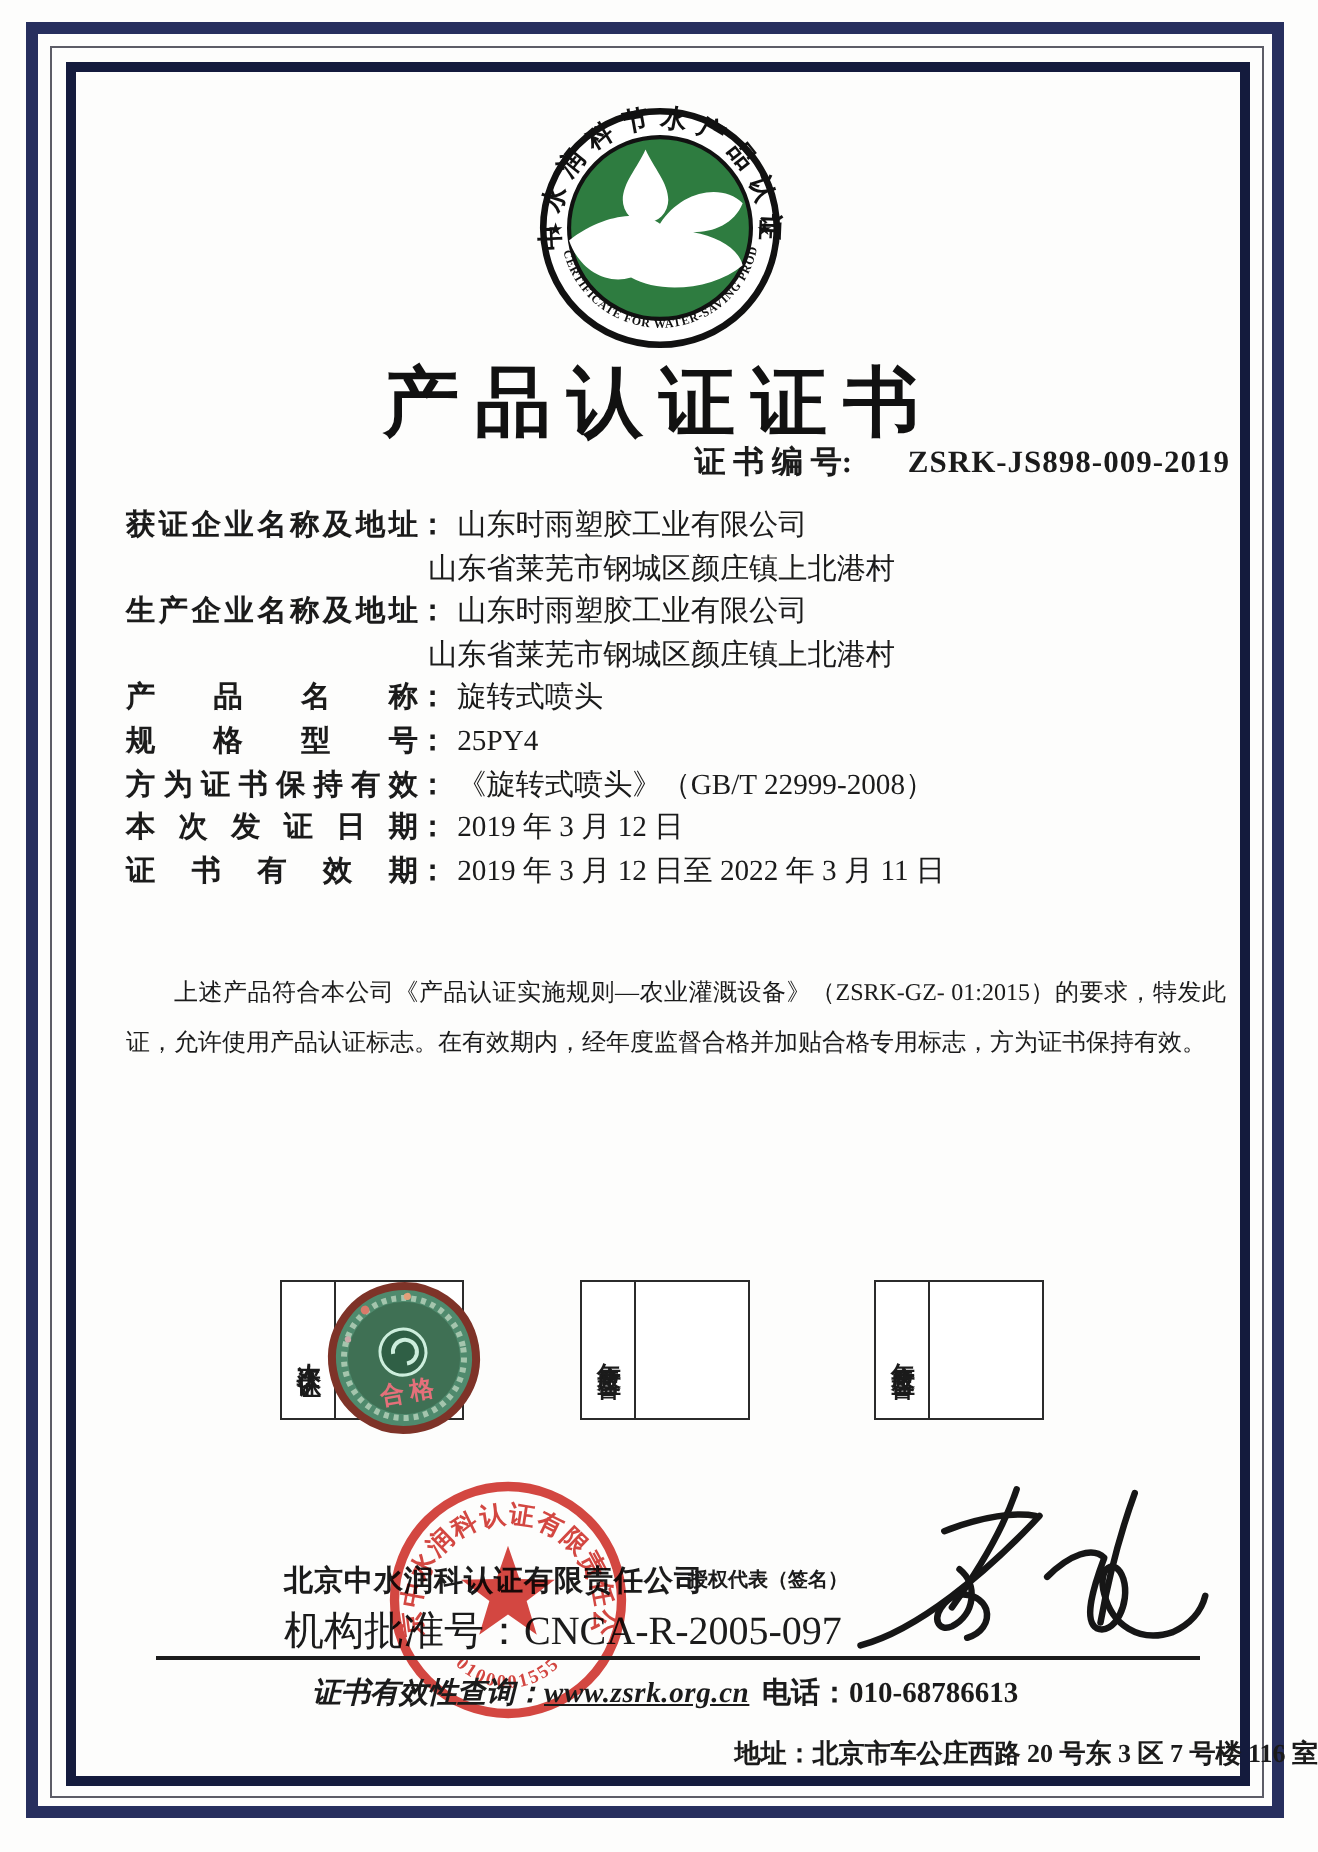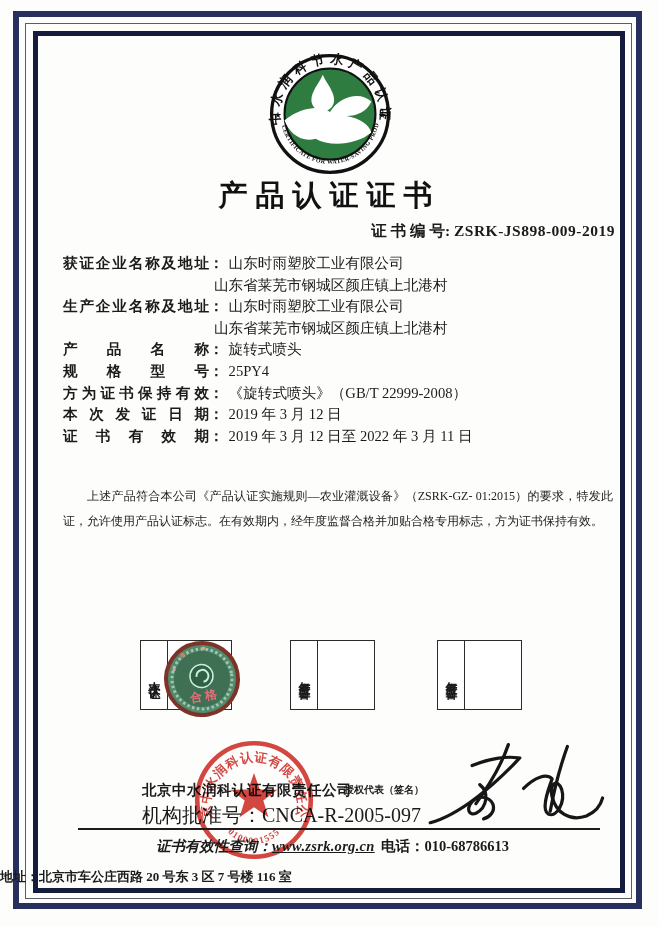--- a/index.html
+++ b/index.html
@@ -8,23 +8,23 @@
   
   .frame{position:absolute;pointer-events:none;}
   .frame.outer{top:11px;left:13px;right:17px;bottom:17px;border:6px solid #272f5e;}
   .frame.mid{top:23px;left:25px;right:27px;bottom:27px;border:1.5px solid #5c5c66;}
   .frame.inner{top:31px;left:33px;right:34px;bottom:33px;border:5px solid #141b3d;}
   
   .logo{position:absolute;top:52px;left:0;right:0;margin:auto;width:124px;height:124px;}
   
   .title{position:absolute;top:176px;left:0;width:100%;text-align:center;
          font-family:"Liberation Sans","DejaVu Sans",sans-serif;
-         font-size:29px;font-weight:bold;letter-spacing:8px;color:#111;}
+         font-size:38px;font-weight:bold;letter-spacing:8px;color:#111;}
   .certno{position:absolute;top:221px;right:44px;font-size:15.5px;font-weight:bold;}
-  .certno .val{font-weight:bold;letter-spacing:.5px;}
+  .certno .val{font-weight:bold;letter-spacing:.5px;margin-left:24px;}
   
   .fields{position:absolute;top:253px;left:63px;right:44px;font-size:14.6px;line-height:21.6px;}
   .frow{white-space:nowrap;}
   .flabel{display:inline-block;width:146px;font-weight:bold;text-align:justify;text-align-last:justify;vertical-align:top;}
   .fcolon{font-weight:bold;}
   .fvalue{padding-left:5px;}
   
   .statement{position:absolute;top:484px;left:63px;right:46px;font-size:12px;line-height:25px;
              text-align:justify;text-indent:2em;}
   
@@ -39,21 +39,21 @@
   .company{position:absolute;left:142px;top:781px;font-size:14.5px;font-weight:bold;letter-spacing:.5px;}
   .approval{position:absolute;left:142px;top:802px;font-size:20px;font-weight:normal;}
   .replabel{position:absolute;left:344px;top:783px;font-size:10px;font-weight:bold;}
   .signature{position:absolute;left:424px;top:737px;width:182px;height:100px;}
   .seal{position:absolute;left:182px;top:728px;width:144px;height:144px;opacity:.88;mix-blend-mode:multiply;}
   .divider{position:absolute;left:78px;top:828px;width:522px;height:0;border-top:2px solid #1c1c1c;}
   .queryline{position:absolute;left:0;top:837px;width:100%;font-size:14.5px;font-weight:bold;}
   .query{position:absolute;left:156px;white-space:nowrap;font-style:italic;}
   .query .url{text-decoration:underline;letter-spacing:.3px;}
   .phone{position:absolute;left:381px;white-space:nowrap;}
-  .address{position:absolute;top:868px;left:0;width:100%;text-align:left;font-size:13px;font-weight:bold;}
+  .address{position:absolute;top:868px;left:0;width:100%;text-align:right;font-size:13px;font-weight:bold;}
   svg text{font-family:"Liberation Serif","DejaVu Serif",serif;}
   .arc-cn{font-size:12.5px;font-weight:bold;letter-spacing:5px;fill:#111;}
   .arc-en{font-size:5.8px;font-weight:bold;letter-spacing:.4px;fill:#111;}
   .seal-arc{font-size:15px;font-weight:bold;letter-spacing:1px;fill:#cf2d28;}
   .seal-num{font-size:11px;font-weight:bold;letter-spacing:1.5px;fill:#cf2d28;}
   .pass-txt{font-size:12px;font-weight:bold;letter-spacing:3px;fill:#e4707a;}
 </style>
 </head>
 <body>
 

